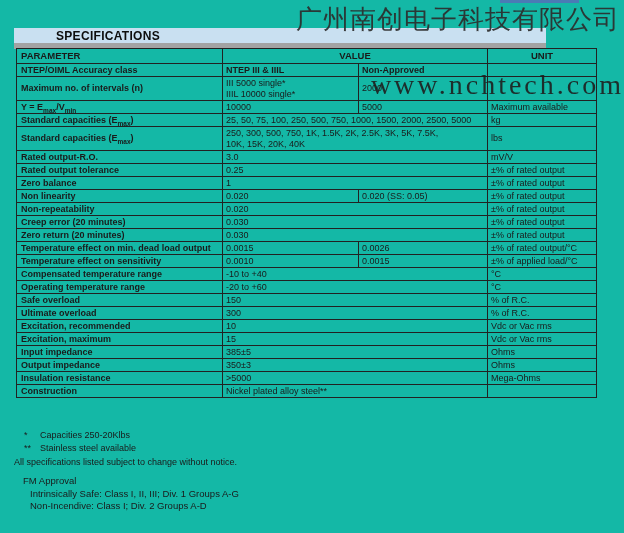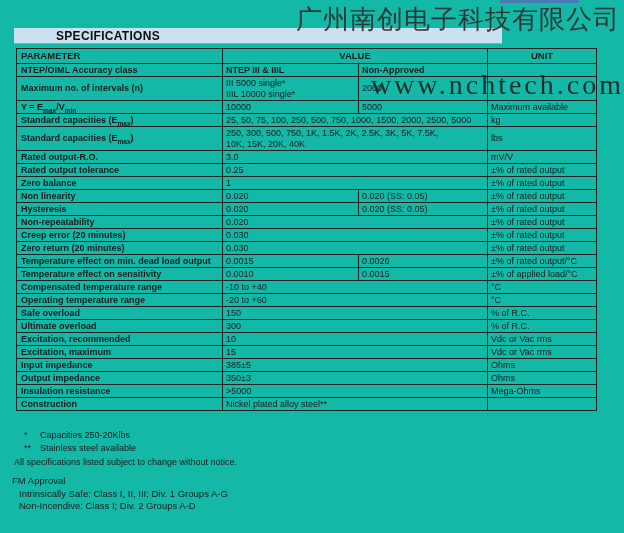--- a/index.html
+++ b/index.html
@@ -9,42 +9,42 @@
   
   .top-line{position:absolute;left:500px;top:0;width:79px;height:3px;background:#4a7bb5;}
 
   
   .wm-cn{position:absolute;top:2px;right:4px;font-size:26px;letter-spacing:1px;
          color:rgba(45,45,45,0.92);font-family:"DejaVu Sans",sans-serif;z-index:30;white-space:nowrap;}
   .wm-url{position:absolute;top:29px;right:0px;font-size:28px;letter-spacing:3px;
           color:rgba(30,30,30,0.90);font-family:"Liberation Serif",serif;z-index:30;white-space:nowrap;margin-top:40px;}
 
   
-  .spec-bar{position:absolute;left:14px;top:28px;width:488px;height:15px;background:#c9e0f1;
-            border-bottom:1px solid #a3a3a3;display:flex;align-items:center;z-index:5;}
+  .spec-bar{position:absolute;left:14px;top:28px;width:532px;height:15px;background:#c9e0f1;
+            border-bottom:6px solid #a3a3a3;display:flex;align-items:center;z-index:5;}
   .spec-bar .title{font-weight:bold;font-size:12px;letter-spacing:0.3px;color:#0d0d0d;padding-left:42px;}
 
   
   table.tbl{position:absolute;left:16px;top:48px;border-collapse:collapse;table-layout:fixed;
             width:580px;z-index:5;}
   .tbl td,.tbl th{border:1px solid #222;font-size:9px;line-height:1.12;height:12px;
                   padding:0 3px;white-space:nowrap;overflow:hidden;}
   .tbl th{height:14px;font-size:9.5px;}
   .tbl th.left,.tbl td.param{text-align:left;font-weight:bold;padding-left:4px;}
   .tbl th.ctr{text-align:center;font-weight:bold;}
   .tbl td.val,.tbl td.unit{text-align:left;font-weight:normal;}
   .tbl td.val.bold{font-weight:bold;}
   .tbl sub{font-size:6.5px;line-height:0;}
 
   
   .footnotes{position:absolute;left:24px;top:430px;font-size:9px;z-index:5;}
   .fn-row{display:flex;margin-bottom:3px;}
   .fn-mark{width:16px;font-weight:normal;}
   .notice{position:absolute;left:14px;top:457px;font-size:9px;z-index:5;}
-  .fm{position:absolute;left:12px;top:475px;font-size:9.5px;line-height:1.25;z-index:5;}
+  .fm{position:absolute;left:23px;top:475px;font-size:9.5px;line-height:1.25;z-index:5;}
   .fm .fm-title{margin-bottom:1px;}
   .fm .fm-line{padding-left:7px;}
 </style>
 </head>
 <body>
 
 <div id="page">
 
   <div class="top-line"></div>
 
@@ -113,26 +113,20 @@
           <td colspan="2" class="val">1</td>
           <td class="unit">±% of rated output</td>
         </tr>
         <tr>
           <td class="param">Non linearity</td>
           <td class="val">0.020</td>
           <td class="val">0.020 (SS: 0.05)</td>
           <td class="unit">±% of rated output</td>
         </tr>
         <tr>
-          <td class="param">Hysteresis</td>
-          <td class="val">0.020</td>
-          <td class="val">0.020 (SS: 0.05)</td>
-          <td class="unit">±% of rated output</td>
-        </tr>
-        <tr>
           <td class="param">Non-repeatability</td>
           <td colspan="2" class="val">0.020</td>
           <td class="unit">±% of rated output</td>
         </tr>
         <tr>
           <td class="param">Creep error (20 minutes)</td>
           <td colspan="2" class="val">0.030</td>
           <td class="unit">±% of rated output</td>
         </tr>
         <tr>

